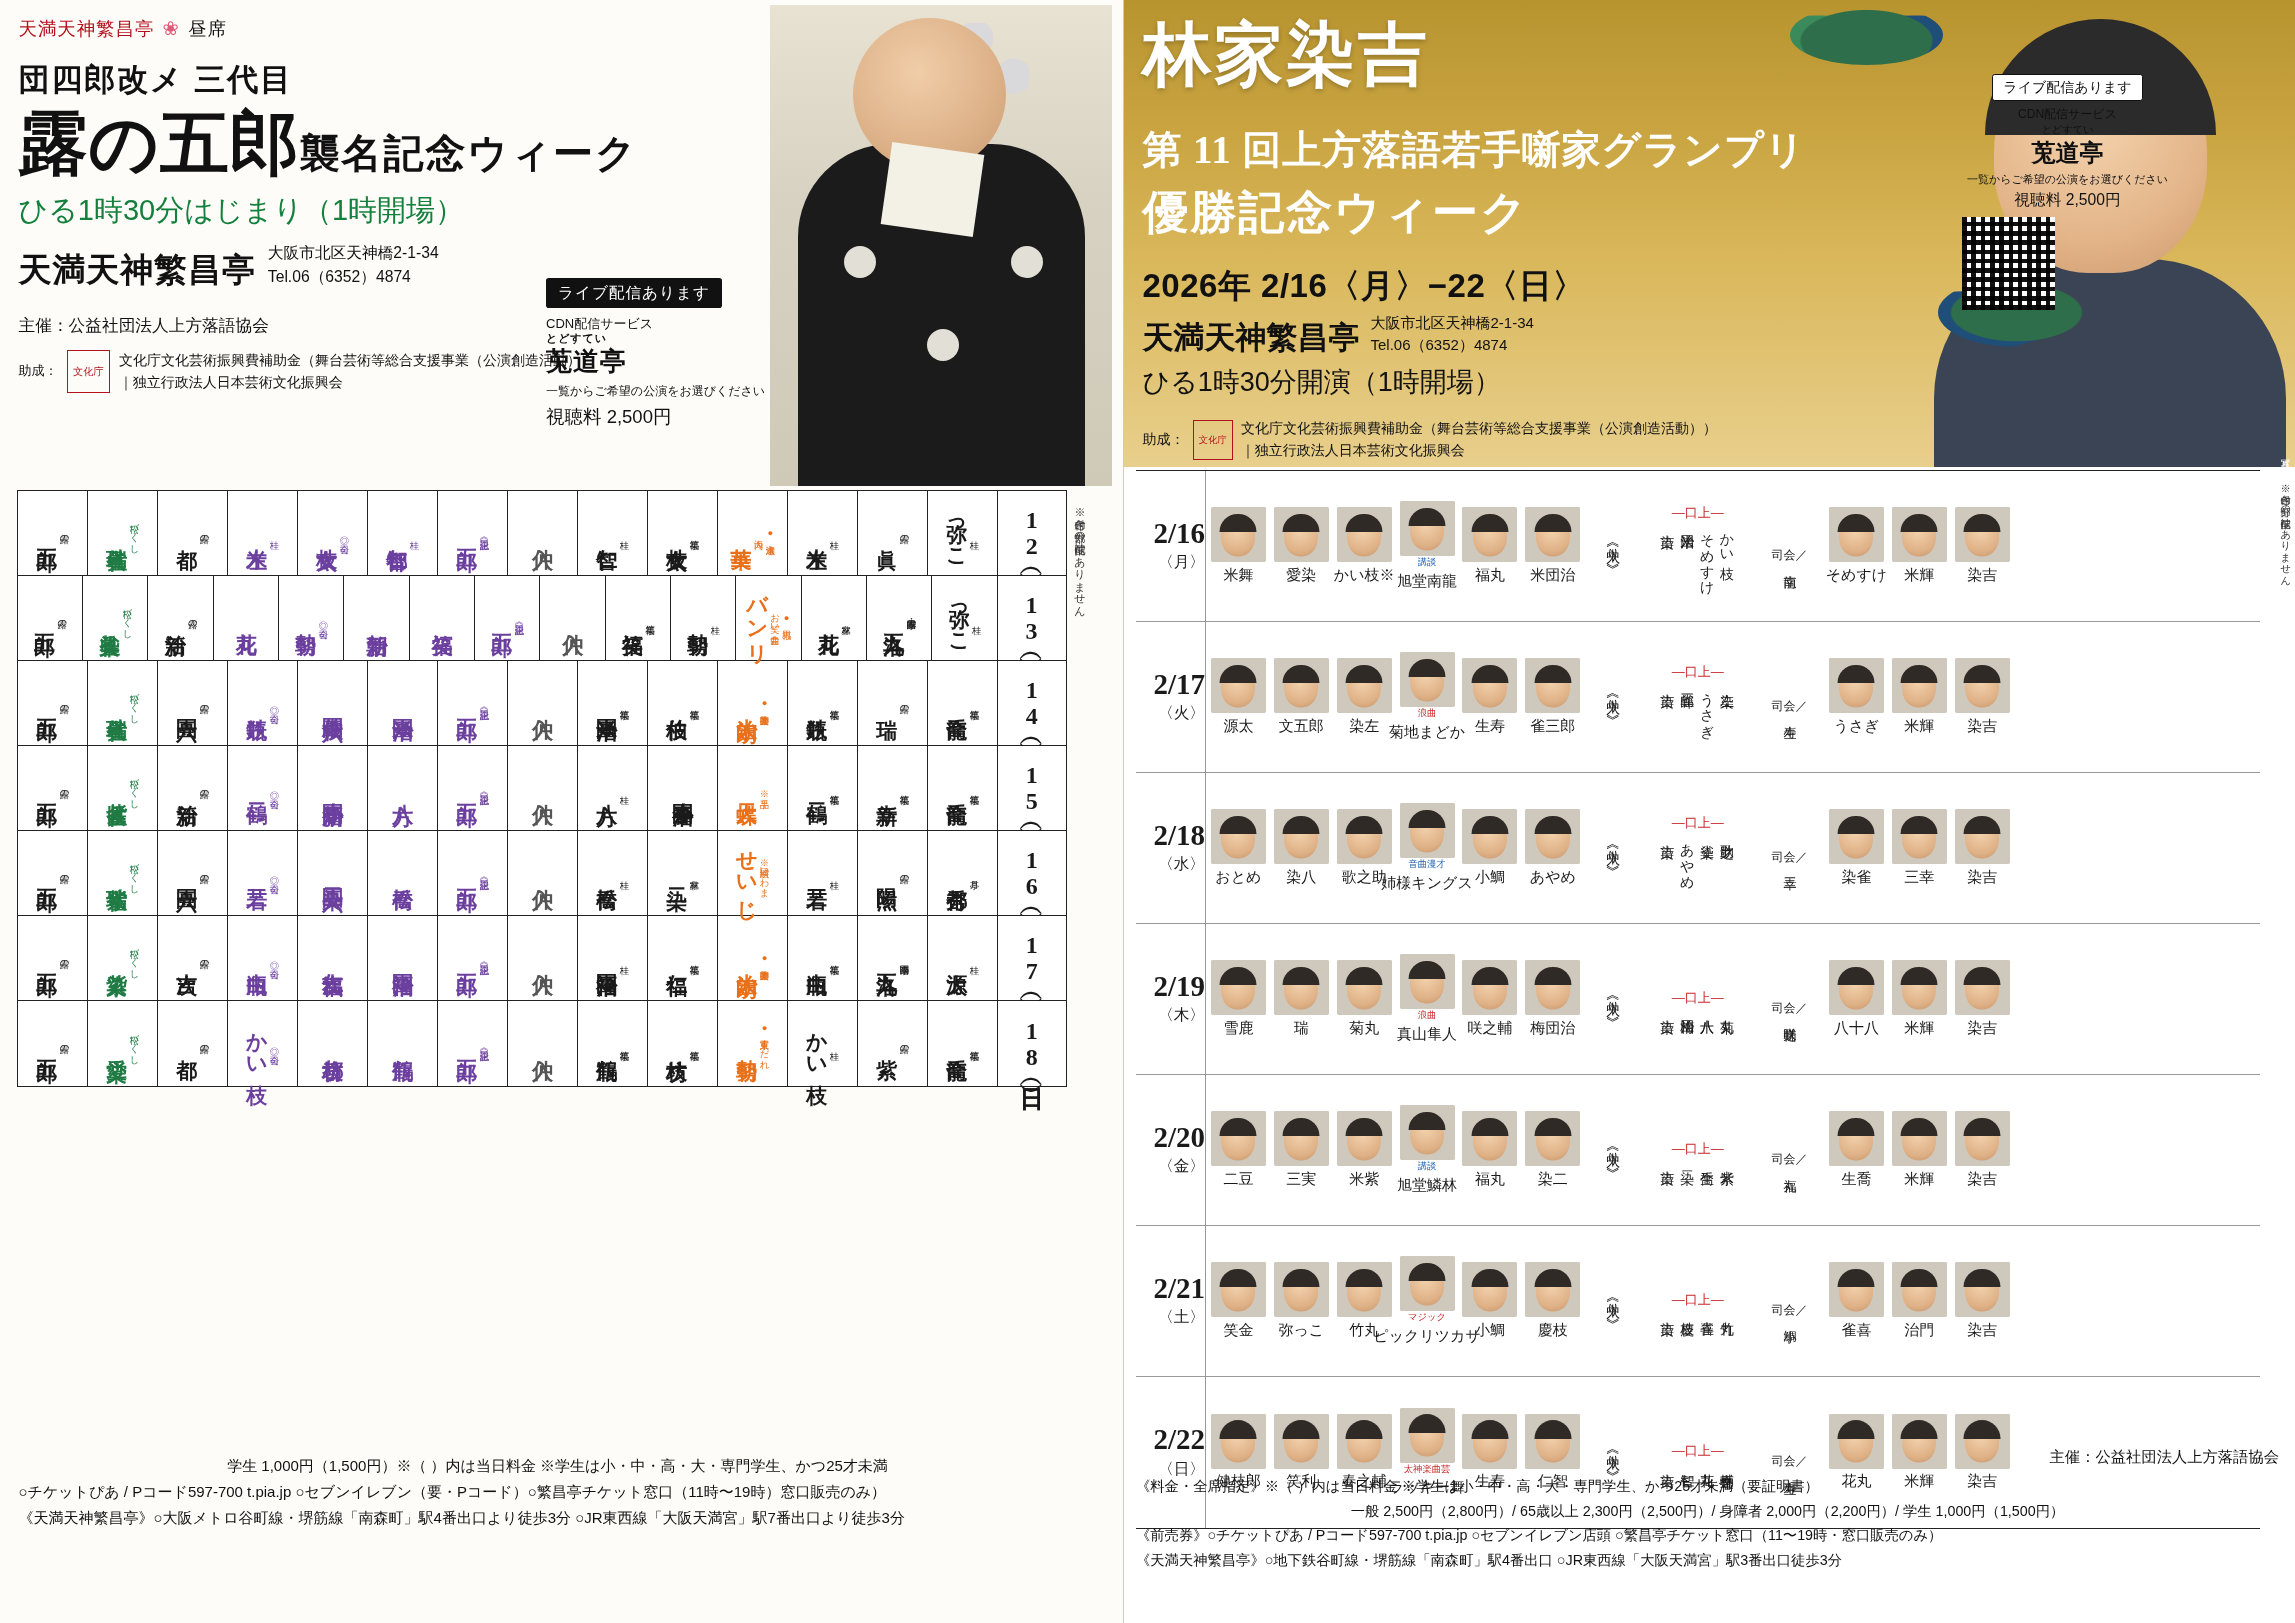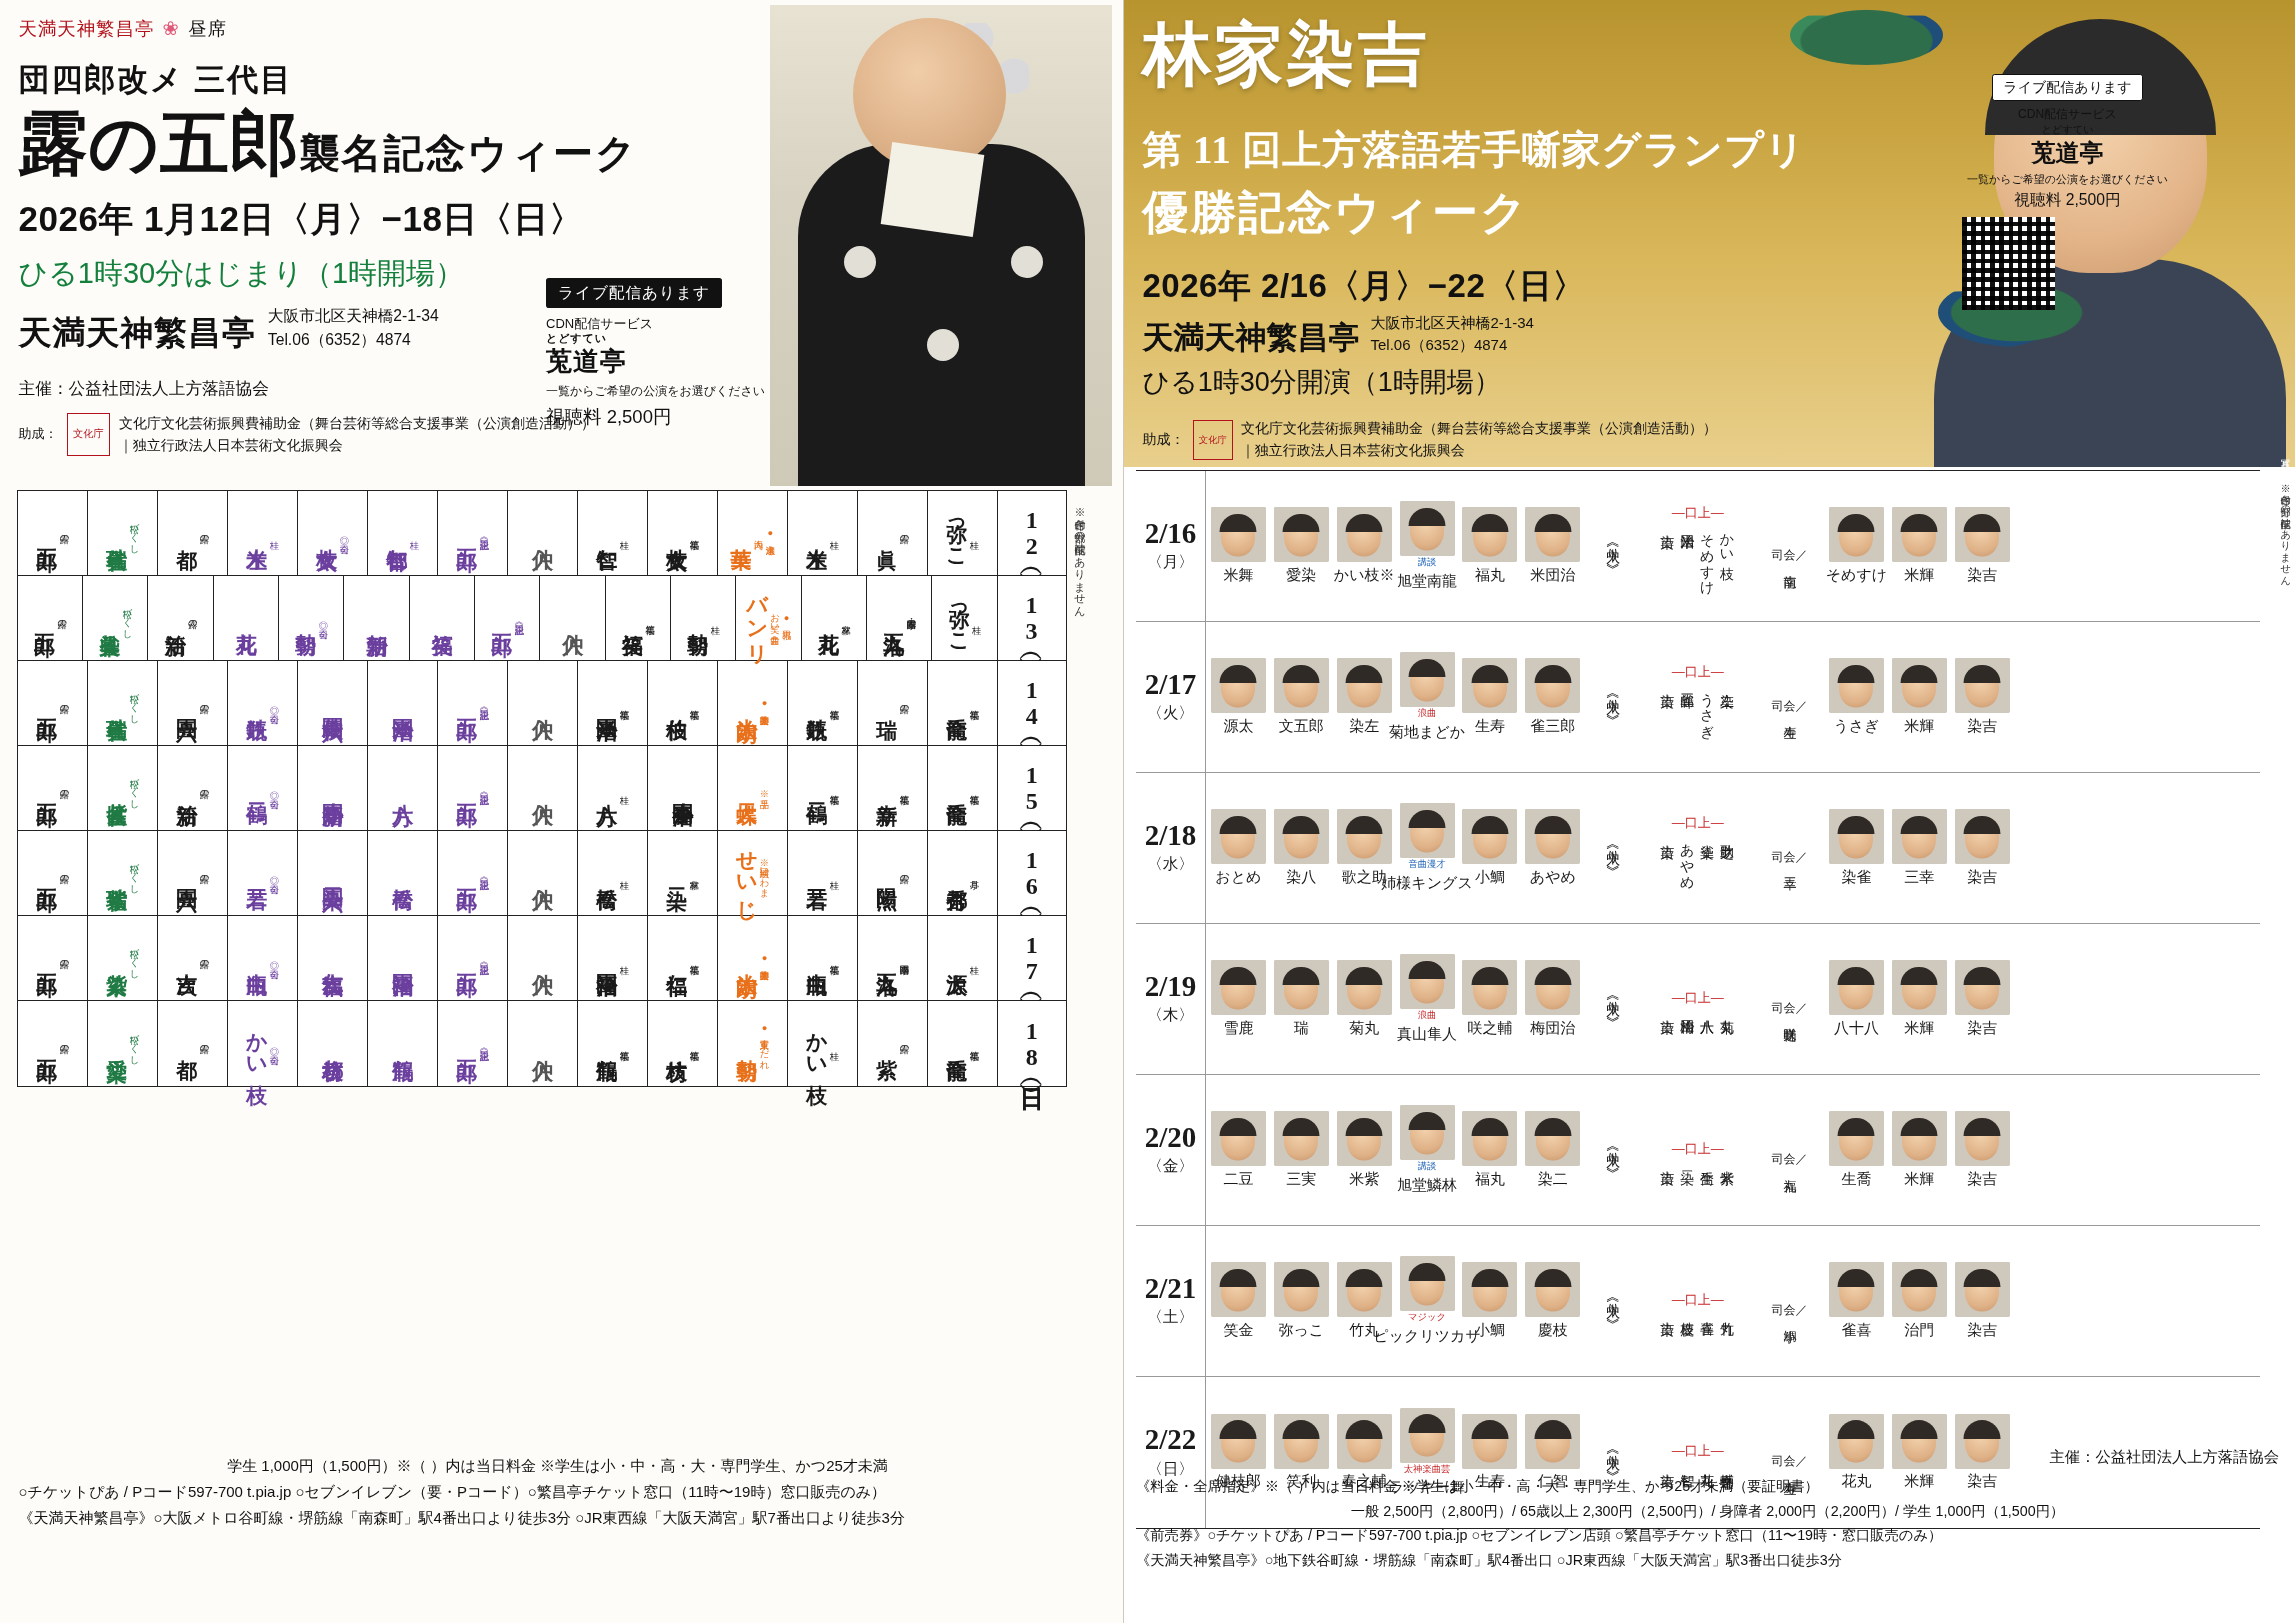--- a/index.html
+++ b/index.html
@@ -115,21 +115,21 @@
   .rp-qr { position:absolute; left:838px; top:217px; width:93px; height:93px;
         background:repeating-linear-gradient(0deg,#111 0 4.6px,#fff 4.6px 9.3px),
                    repeating-linear-gradient(90deg,#111 0 4.6px,#fff 4.6px 9.3px);
         background-blend-mode:multiply;}
   .rp-credit { position:absolute; right:3.7px; bottom:2.8px; font-size:9.3px; color:#fff; writing-mode:vertical-rl;}
 
   
   .rp-grid { position:absolute; top:470px; left:12px; width:1124px; border-top:1.4px solid #222; border-bottom:1.4px solid #222;}
   .rp-row { display:flex; align-items:stretch; border-bottom:0.9px solid #999; height:151px; }
   .rp-row:last-child { border-bottom:none; }
-  .rp-date { width:70px; flex:0 0 70px; display:flex; flex-direction:column; align-items:center; justify-content:center;
+  .rp-date { width:70px; flex:0 0 70px; display:flex; flex-direction:column; align-items:flex-end; justify-content:center;
              font-family:"Liberation Serif", serif; border-right:0.9px solid #999;}
   .rp-date .d1 { font-size:29px; font-weight:bold; line-height:1;}
   .rp-date .d2 { font-size:15.7px; margin-top:4.6px;}
   .rp-acts { flex:1; display:flex; align-items:center; padding:2.8px 1.9px; gap:1.9px;}
   .act { width:61px; display:flex; flex-direction:column; align-items:center; }
   .thumb { width:55px; height:55px; background:#cfc9bd; border-radius:1.4px; overflow:hidden; position:relative;}
   .thumb .fc { position:absolute; left:50%; top:52%; transform:translate(-50%,-50%); width:34px; height:41px;
                border-radius:50% 50% 46% 46%; background:radial-gradient(circle at 46% 38%, #f2d2ad 0%, #dfb187 65%, #c39268 100%);}
   .thumb .hr { position:absolute; left:50%; top:6.5px; transform:translateX(-50%); width:37px; height:18.5px;
                border-radius:18.5px 18.5px 0 0; background:#2f2a26;}
@@ -162,21 +162,20 @@
     <div class="lp-head">
       <div class="lp-brand">
         <span>天満天神繁昌亭</span>
         <span class="flower">❀</span>
         <span class="hiru">昼席</span>
       </div>
       <div class="lp-sub1">団四郎改メ 三代目</div>
       <div class="lp-title">
         <span>露の五郎</span><span class="small">襲名記念ウィーク</span>
       </div>
-      <div class="lp-dates">2026年 1月12日〈月〉−18日〈日〉</div>
       <div class="lp-time">ひる1時30分はじまり（1時開場）</div>
       <div class="lp-venue-row">
         <div class="lp-venue">天満天神繁昌亭</div>
         <div class="lp-addr" style="white-space:pre-line;">大阪市北区天神橋2-1-34
 Tel.06（6352）4874</div>
       </div>
       <div class="lp-org">主催：公益社団法人上方落語協会</div>
       <div class="lp-assist">
         <span>助成：</span>
         <span class="seal">文化庁</span>

